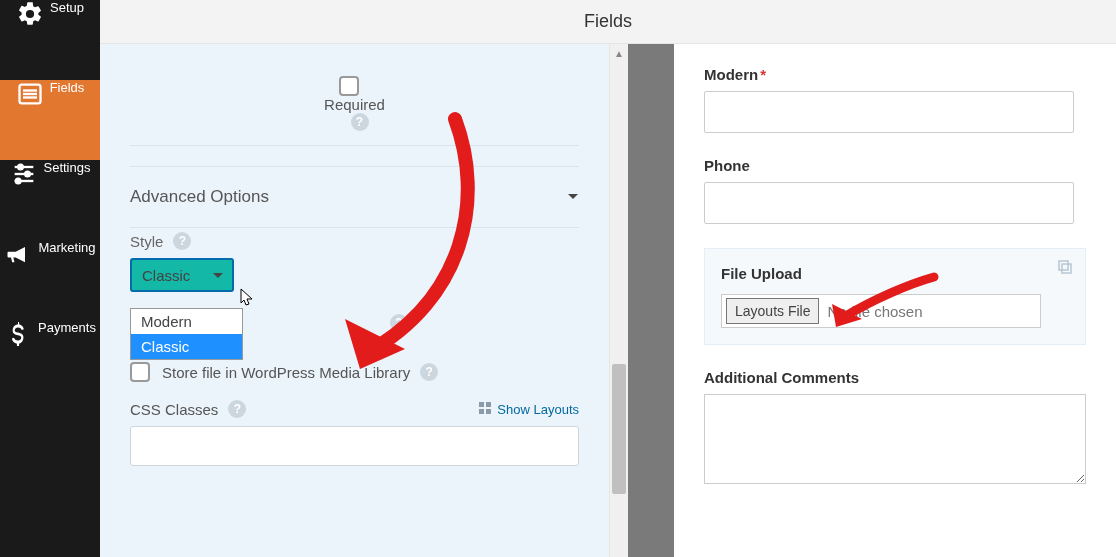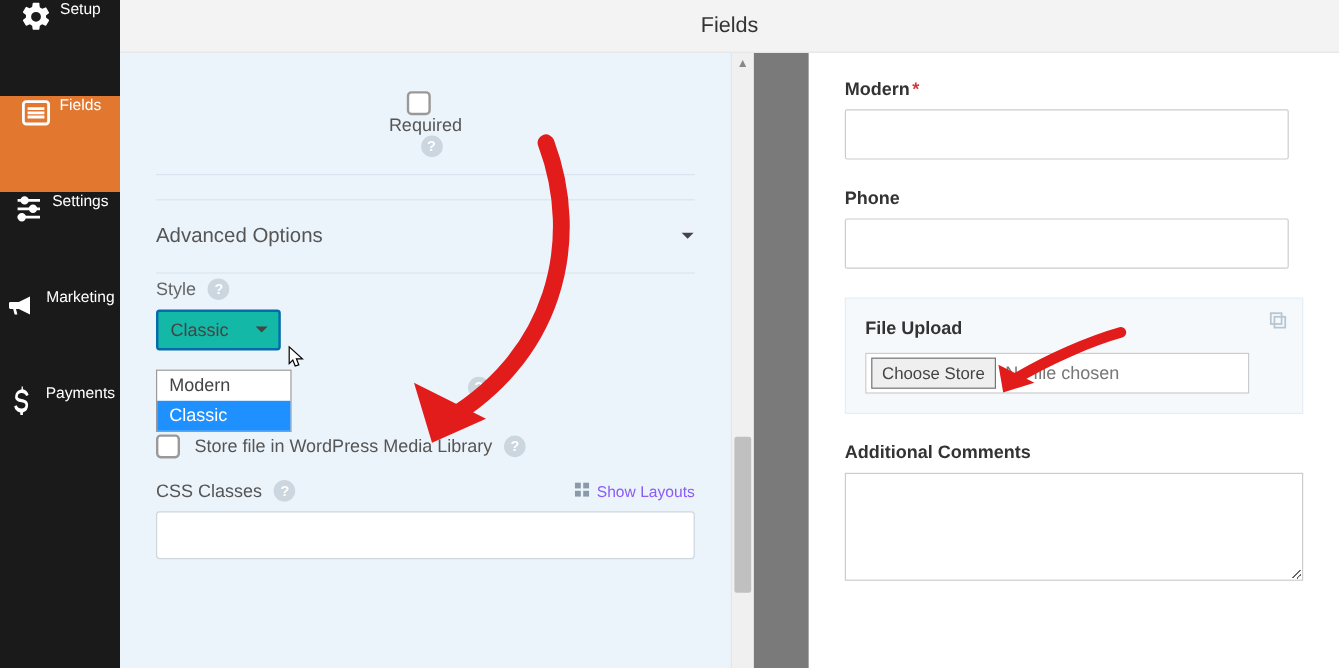--- a/index.html
+++ b/index.html
@@ -34,21 +34,21 @@
   .adv-row .title { font-size: 17px; color: #555; }
 
   .field-label { font-size: 15px; color: #666; margin-top: 4px; margin-bottom: 8px; display: flex; align-items: center; }
   .style-select { width: 104px; height: 34px; border: 2px solid #036aab; border-radius: 3px; background: #14b8a6; display: flex; align-items: center; justify-content: space-between; padding: 0 8px 0 10px; font-size: 15px; color: #444; cursor: pointer; position: relative; }
   .dropdown { position: absolute; top: 48px; left: -2px; width: 113px; background: #fff; border: 1px solid #999; z-index: 10; }
   .dropdown-item { padding: 4px 10px; font-size: 15px; cursor: pointer; }
   .dropdown-item.hl { background: #1e90ff; color: #fff; }
   .cursor-icon { position: absolute; left: 110px; top: 30px; width: 16px; height: 20px; z-index: 11; pointer-events: none; }
 
   .text-input { width: 100%; height: 40px; border: 1px solid #ccd6df; border-radius: 3px; background: #fff; padding: 0 10px; }
-  .show-layouts { display: flex; align-items: center; gap: 6px; color: #8b5cf6; font-size: 13px; cursor: pointer; }
+  .show-layouts { display: flex; align-items: center; gap: 6px; color: #0369a1; font-size: 13px; cursor: pointer; }
   .css-row { display: flex; align-items: center; justify-content: space-between; margin-top: 18px; }
 
   .store-row { display: flex; align-items: center; padding: 14px 0 0 0; margin-top: 56px; }
 
   .arrow-red { position: absolute; pointer-events: none; z-index: 20; }
 
   
   .scroll-col { width: 18px; background: #f0f0f0; margin-top: 44px; position: relative; }
   .scroll-up { position: absolute; top: 0; left: 0; right: 0; height: 18px; display: flex; align-items: center; justify-content: center; color: #888; font-size: 10px; }
   .scroll-thumb { position: absolute; left: 2px; right: 2px; top: 320px; height: 130px; background: #c0c0c0; border-radius: 2px; }
@@ -223,21 +223,21 @@
     </div>
     <div class="p-field file-block">
       <span class="dup-icon">
         <svg width="16" height="16" viewBox="0 0 16 16" fill="none" stroke="#b7c6d3" stroke-width="1.5">
             <rect x="2" y="2" width="9" height="9"></rect>
             <rect x="5" y="5" width="9" height="9"></rect>
           </svg>
       </span>
       <label class="p-label">File Upload</label>
       <div class="file-row">
-        <div class="choose-btn">Choose Store</div>
+        <div class="choose-btn">Layouts File</div>
         <span class="file-text">No file chosen</span>
       </div>
     </div>
     <div class="p-field">
       <label class="p-label">Additional Comments</label>
       <textarea class="comments-area" style=""></textarea>
     </div>
 
     <svg class="arrow-red" style="left:140px; top:225px;" width="130" height="70">
       <path d="M120 8 C 95 15, 60 30, 30 48" stroke="#e21b1b" stroke-width="9" fill="none" stroke-linecap="round"></path>

